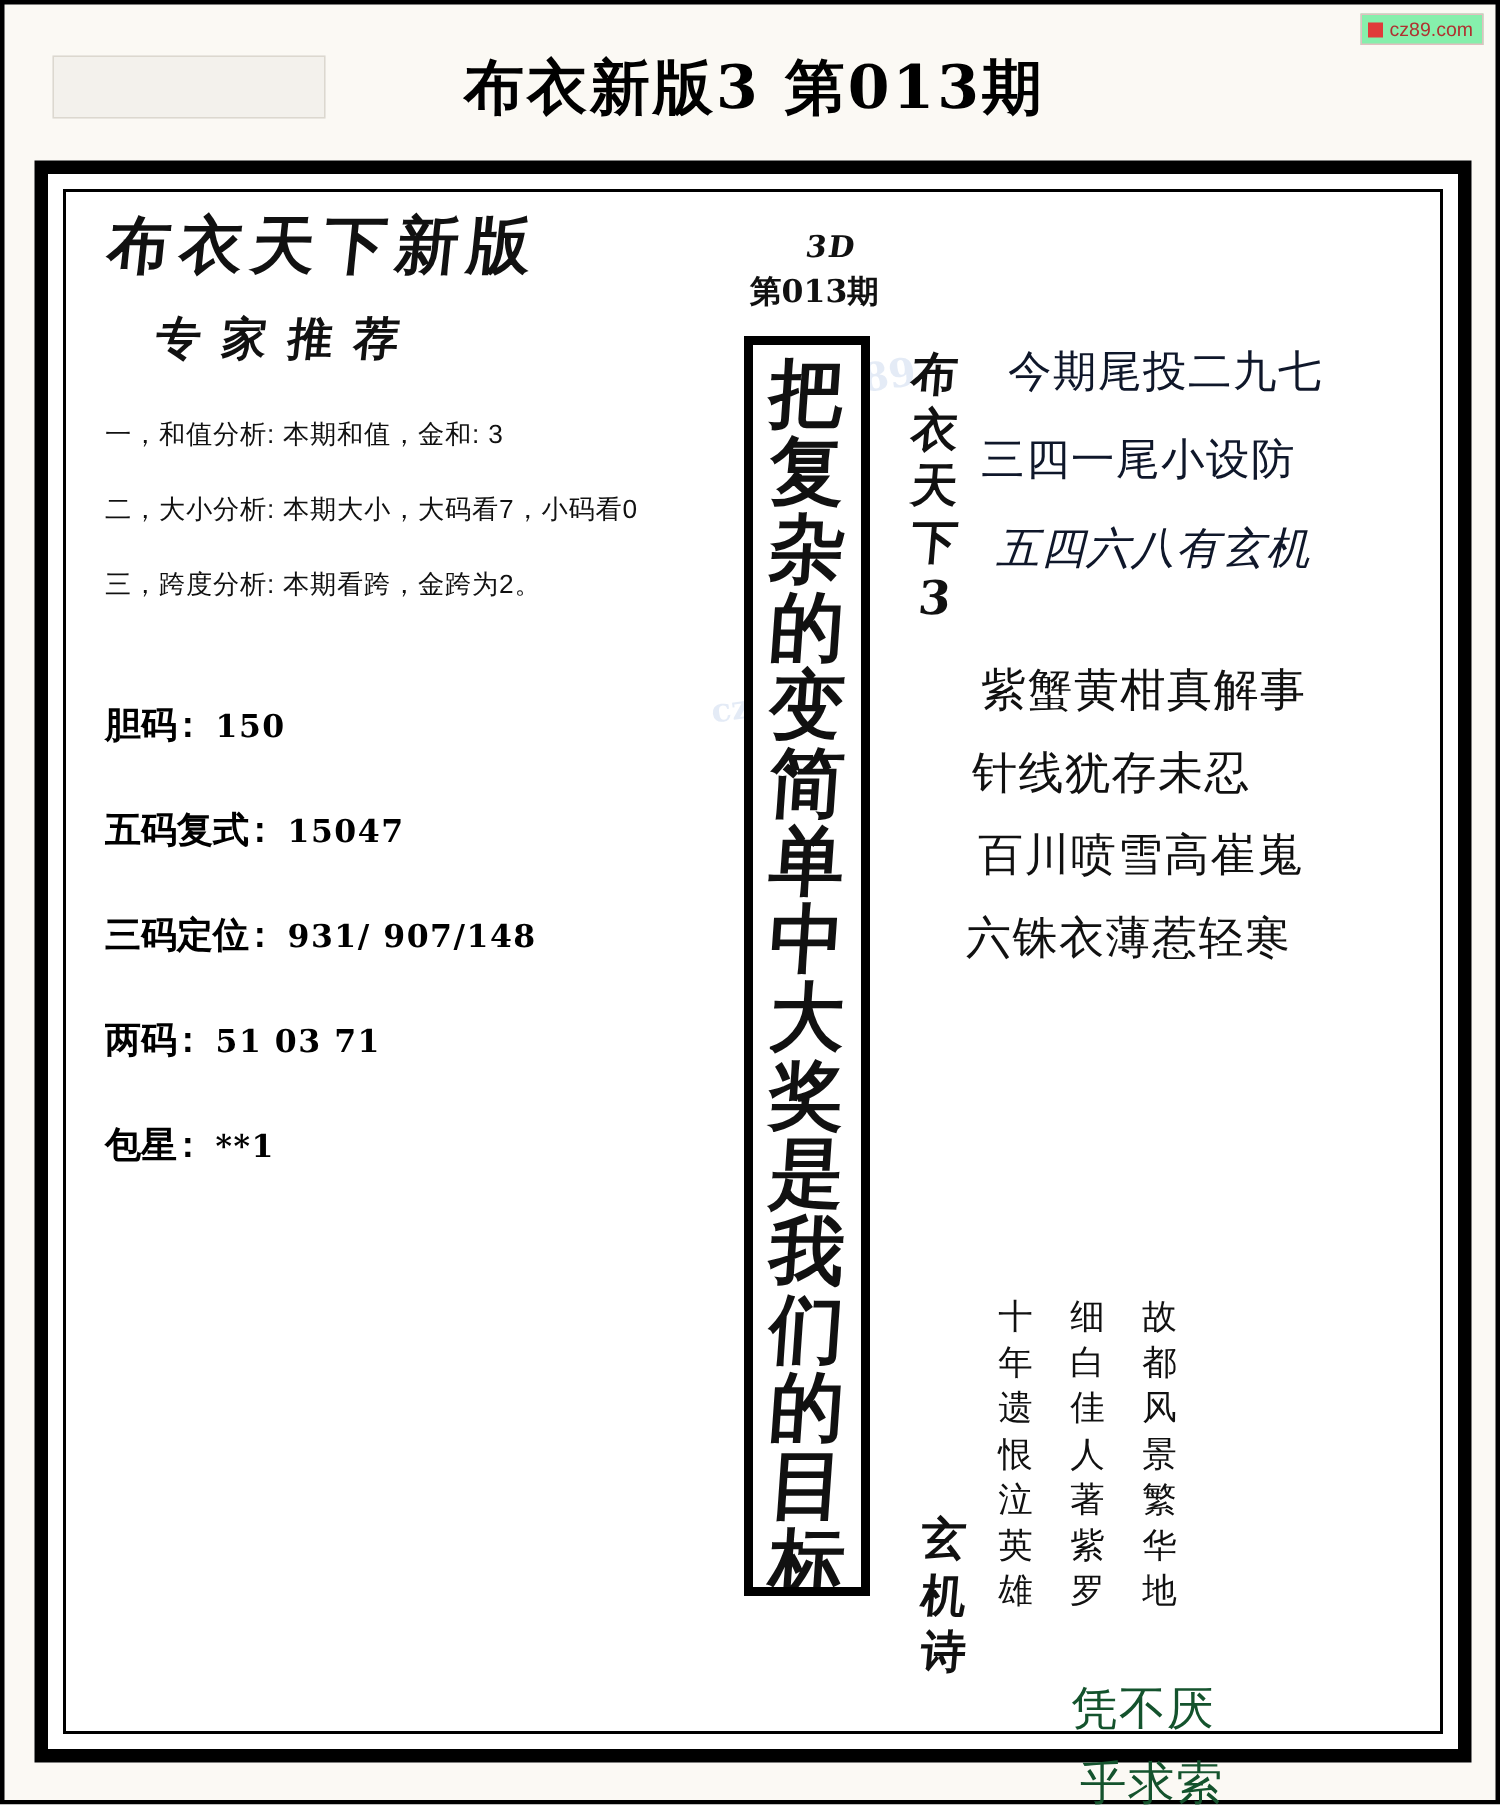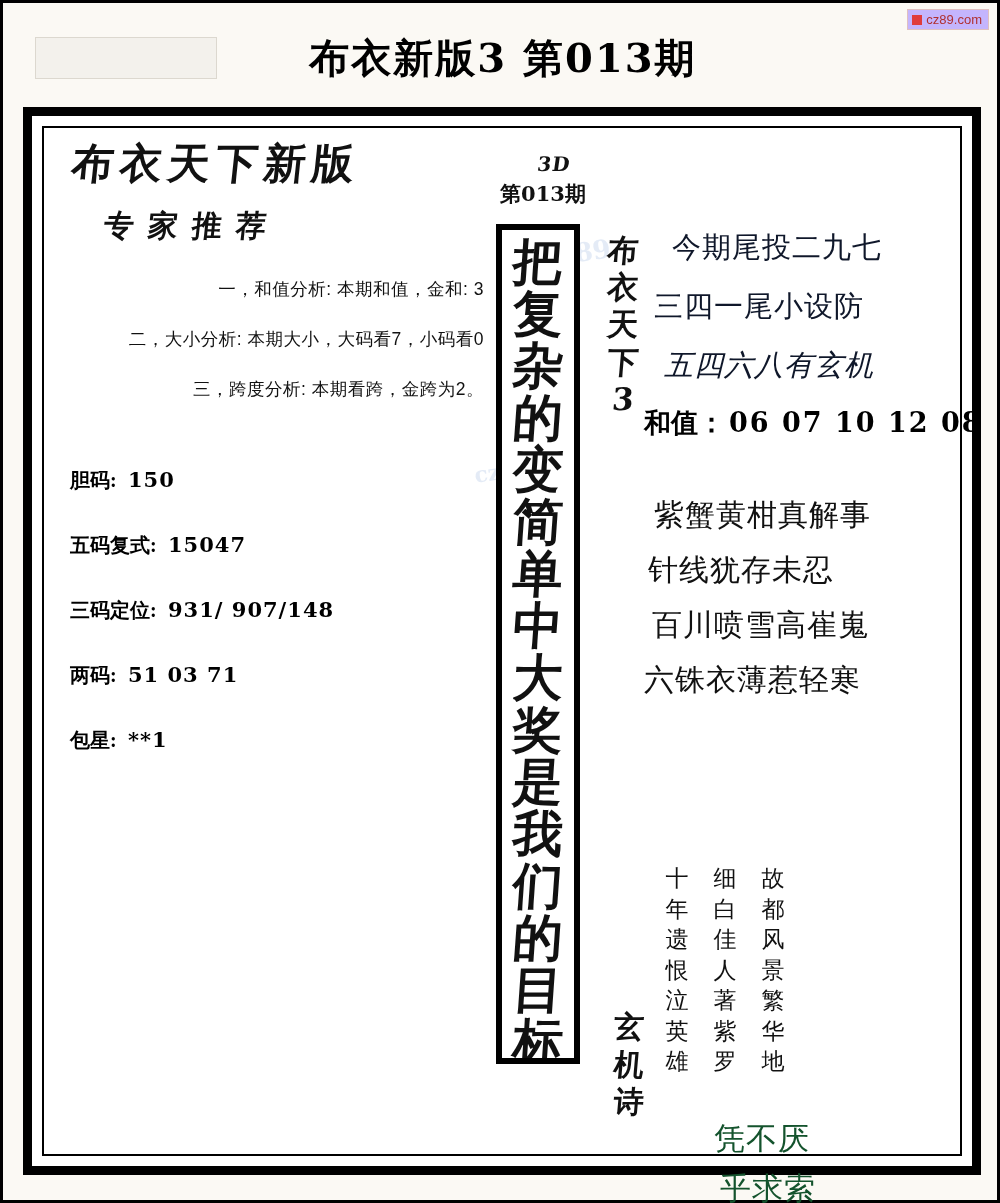--- a/index.html
+++ b/index.html
@@ -25,21 +25,21 @@
     border: 3px solid #000;
   }
   
   .watermark {
     position: absolute;
     right: 8px;
     top: 6px;
     display: flex;
     align-items: center;
     gap: 4px;
-    background: #c4b5fd;
+    background: #86efac;
     border: 1px solid #e0c0c0;
     padding: 2px 6px 2px 4px;
     font-size: 13px;
     color: #b03030;
     font-family: "Liberation Sans", sans-serif;
   }
   .watermark .sq {
     width: 10px; height: 10px;
     background: #e03b3b;
     display: inline-block;
@@ -120,21 +120,20 @@
     font-size: 30px;
     letter-spacing: 14px;
     color: #111;
     transform: skewX(-6deg);
     margin-top: 14px;
     margin-left: 40px;
   }
   .analysis {
     margin-top: 30px;
     margin-left: 6px;
-    text-align: right;
   }
   .analysis-line {
     font-size: 17.5px;
     font-family: "Liberation Sans", sans-serif;
     color: #111;
     margin-bottom: 26px;
     letter-spacing: 0.5px;
     white-space: nowrap;
   }
   .picks {
@@ -142,22 +141,22 @@
     margin-left: 6px;
   }
   .pick-row {
     font-size: 19px;
     margin-bottom: 38px;
     white-space: nowrap;
     font-family: "Liberation Sans", sans-serif;
   }
   .pick-row .lbl {
     font-weight: bold;
-    font-family: Liberation Serif, serif;
-    font-size: 20px;
+    font-family: Liberation Mono, monospace;
+    font-size: 24px;
   }
   .pick-row .val {
     font-weight: bold;
     font-family: "DejaVu Serif", serif;
     font-size: 21px;
     margin-left: 6px;
     letter-spacing: 1px;
   }
 
   
@@ -426,23 +425,20 @@
         <div class="v-xuanji">
           <span>玄</span>
           <span>机</span>
           <span>诗</span>
         </div>
 
         <div class="right-col">
           <div class="r-line indent1">今期尾投二九七</div>
           <div class="r-line indent2">三四一尾小设防</div>
           <div class="r-line indent3">五四六八有玄机</div>
-          <div class="hezhi">
-            <span>和值：</span><span class="nums">06 07 10 12 08</span>
-          </div>
 
           <div class="poem">
             <div class="poem-line p1">紫蟹黄柑真解事</div>
             <div class="poem-line p2">针线犹存未忍</div>
             <div class="poem-line p3">百川喷雪高崔嵬</div>
             <div class="poem-line p4">六铢衣薄惹轻寒</div>
           </div>
         </div>
 
         <div class="v-poem">

